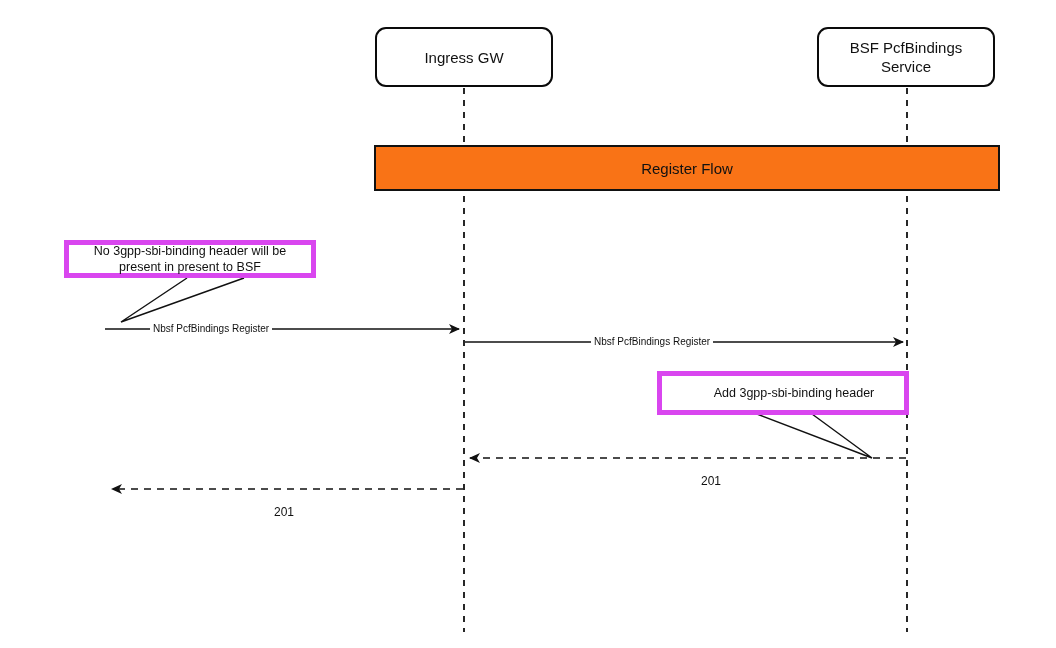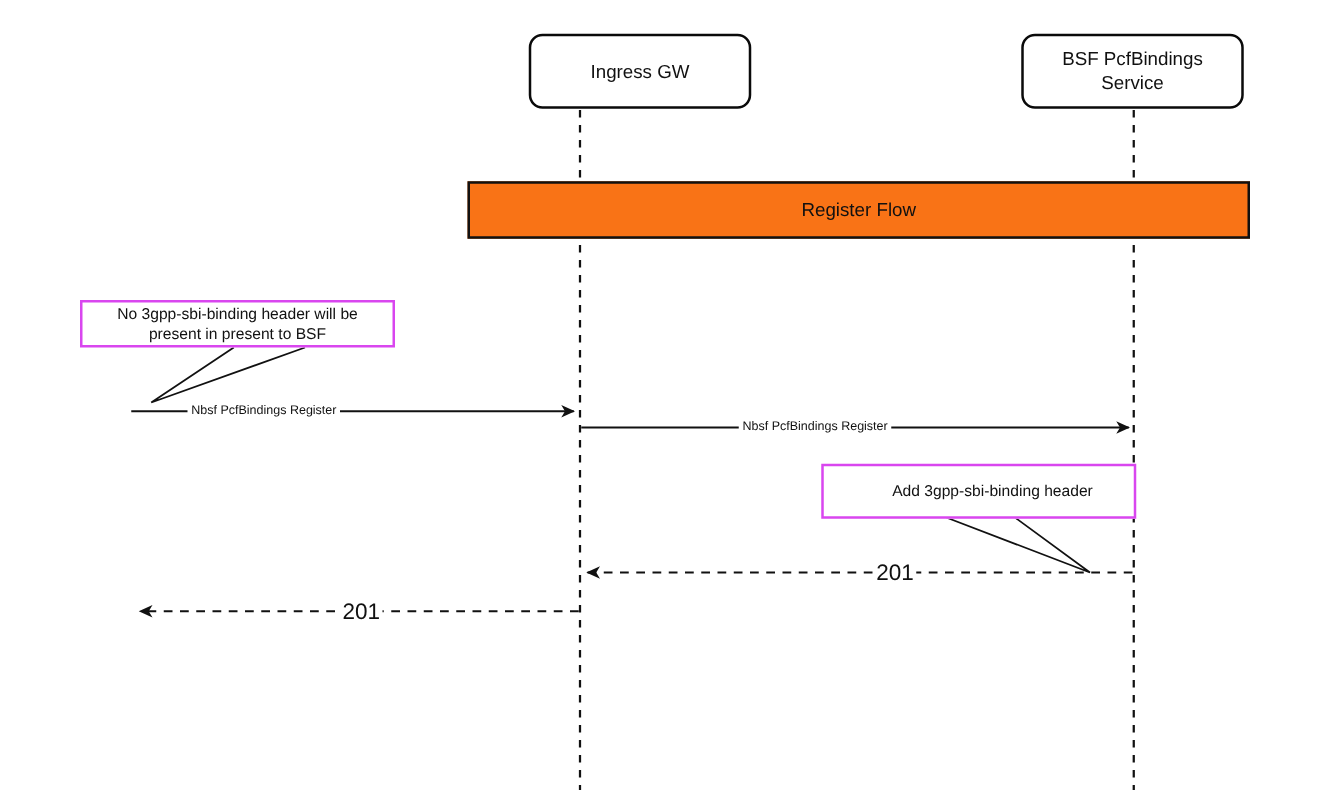--- a/index.html
+++ b/index.html
@@ -48,21 +48,21 @@
     background: #f97316;
     display: flex;
     align-items: center;
     justify-content: center;
     font-size: 15px;
     color: #111111;
   }
   .note-box {
     position: absolute;
     box-sizing: border-box;
-    border: 2px solid #d946ef;
+    border: 5px solid #d946ef;
     background: #ffffff;
     display: flex;
     align-items: center;
     justify-content: center;
     text-align: center;
     font-size: 12.5px;
     line-height: 16px;
     color: #111111;
     padding: 2px 6px;
   }
@@ -72,26 +72,27 @@
     font-size: 10px;
     line-height: 16px;
     color: #111111;
     white-space: nowrap;
     padding: 0 3px;
     text-align: center;
   }
   .ret-label {
     position: absolute;
     background: #ffffff;
-    font-size: 18px;
+    font-size: 12px;
     line-height: 16px;
     color: #111111;
     white-space: nowrap;
     padding: 0 2px;
     text-align: center;
+    margin-top: 23px;
   }
 </style>
 </head>
 <body>
 
 <div id="canvas">
 
   <svg id="svg-layer" viewBox="0 0 1056 648">
     <defs>
       <marker id="arrow-solid-right" markerWidth="12" markerHeight="12" refX="10" refY="5" orient="auto" markerUnits="userSpaceOnUse">
@@ -111,21 +112,21 @@
 
     <line x1="906" y1="458" x2="470" y2="458" stroke="#111111" stroke-width="1.6" stroke-dasharray="7 6" marker-end="url(#arrow-solid-left)"></line>
 
     <line x1="463" y1="489" x2="112" y2="489" stroke="#111111" stroke-width="1.6" stroke-dasharray="7 6" marker-end="url(#arrow-solid-left)"></line>
 
     <polyline points="187,278 121,322 244,278" fill="none" stroke="#111111" stroke-width="1.4"></polyline>
 
     <polyline points="757,414 872,458 812,414" fill="none" stroke="#111111" stroke-width="1.4"></polyline>
   </svg>
 
-  <div class="lifeline-box" style="left:375px; top:27px; width:178px; height:60px;margin-left:48px;">
+  <div class="lifeline-box" style="left:375px; top:27px; width:178px; height:60px;">
     <span>Ingress GW</span>
   </div>
 
   <div class="lifeline-box" style="left:817px; top:27px; width:178px; height:60px;">
     <span>BSF PcfBindings Service</span>
   </div>
 
   <div class="frame-box" style="left:374px; top:145px; width:626px; height:46px;">
     <span>Register Flow</span>
   </div>

